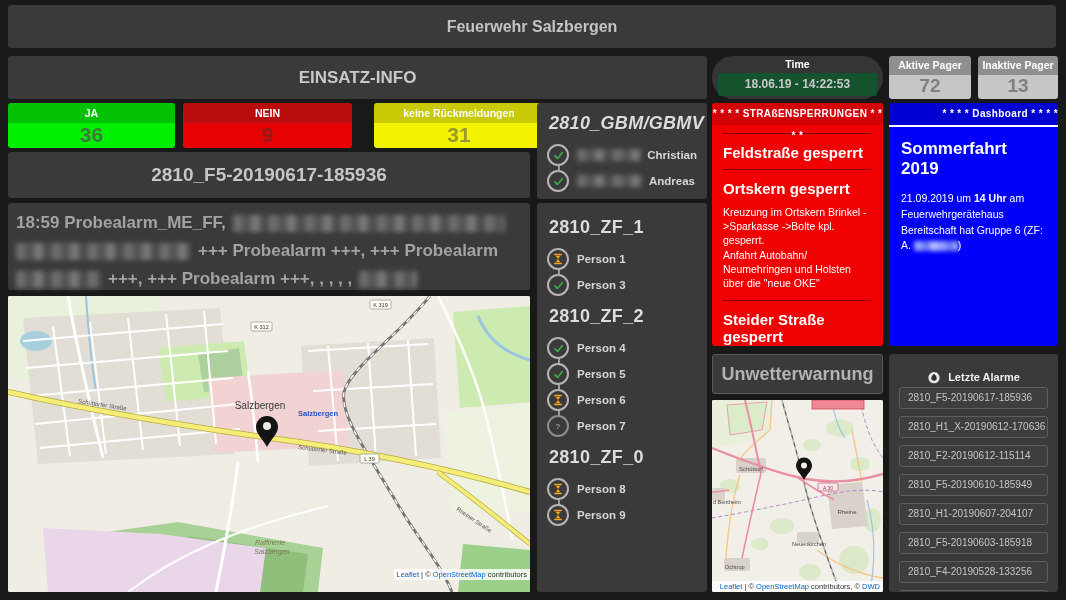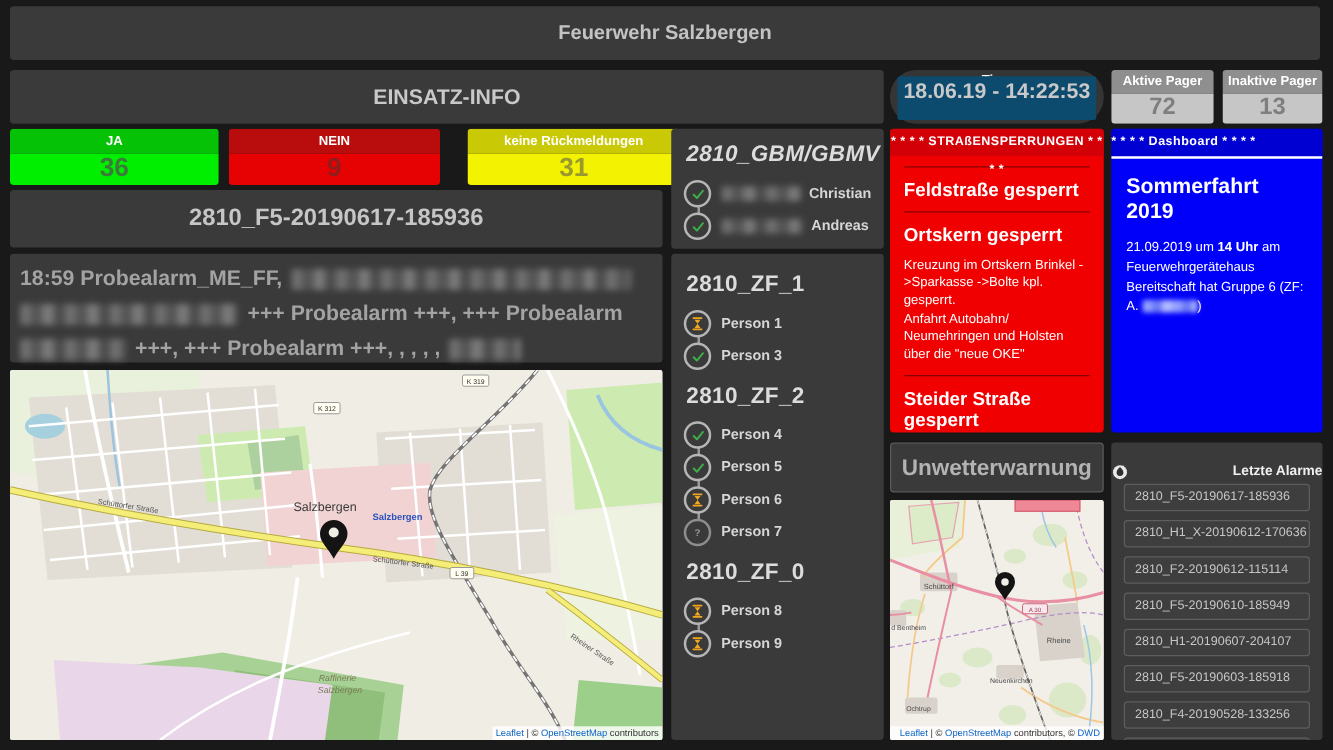--- a/index.html
+++ b/index.html
@@ -34,73 +34,73 @@
     background-image:repeating-linear-gradient(90deg,#6e6e6e 0 9px,#555 9px 18px,#787878 18px 27px,#4d4d4d 27px 36px),
                      repeating-linear-gradient(0deg,rgba(0,0,0,.25) 0 6px,rgba(255,255,255,.12) 6px 12px); }
   .rdt-a{width:272px;height:17px;} .rdt-b{width:175px;height:17px;} .rdt-c{width:85px;height:17px;} .rdt-d{width:58px;height:17px;}
   .redacted.blue { background-image:repeating-linear-gradient(90deg,#93a0ff 0 8px,#6d7cf5 8px 16px,#b0baff 16px 24px);
                    filter:blur(2px); }
 
   
   #main-map { left:8px; top:296px; width:522px; height:296px; border-radius:2px; overflow:hidden; background:#f0ede4; }
   #small-map { left:712px; top:400px; width:171px; height:192px; border-radius:2px; overflow:hidden; background:#f2efe8; }
   .attrib { position:absolute; font-size:7.5px; color:#333; background:rgba(255,255,255,.82); padding:0 3px; line-height:11px; }
-  #main-map .attrib { right:0; bottom:0; }
+  #main-map .attrib { right:0; bottom:12px; }
   #small-map .attrib { right:0; bottom:0; left:0; text-align:right; }
   .attrib .lnk { color:#0c64c8; }
 
   
   #gbm-panel { left:537px; top:103px; width:170px; height:96px; padding:8px 10px; }
   #zf-panel  { left:537px; top:203px; width:170px; height:389px; padding:6px 10px; overflow:hidden; }
   .group-title { color:#dcdcdc; font-size:18px; font-weight:bold; margin:8px 0 8px 2px; letter-spacing:.3px; }
   .members { position:relative; }
   .members.linked::before { content:""; position:absolute; left:11px; top:13px; bottom:13px; width:2px; background:#9a9a9a; }
   .member-row { display:flex; align-items:center; height:26px; position:relative; }
   .status-circle { width:22px; height:22px; border:2px solid #b5b5b5; border-radius:50%; background:#3a3a3a;
                    display:flex; align-items:center; justify-content:center; flex:0 0 22px; z-index:1; margin-right:8px; }
   .status-circle.unknown { border-color:#8d8d8d; }
   .member-name { color:#d6d6d6; font-size:11.5px; font-weight:bold; }
   .member-redact { width:66px; height:12px; margin-right:6px; }
 
   
   #time-panel { left:712px; top:56px; width:171px; height:43px; background:#353535;border-radius:21px; }
   #time-panel .lbl { display:block; text-align:center; color:#fff; font-size:10.5px; font-weight:bold; padding-top:2px; }
-  #time-panel .val { position:absolute; left:6px; right:6px; bottom:3px; height:35px; background:#0c4a6e; border-radius:2px;
-                     color:#c9c9c9; font-size:17px; font-weight:bold; text-align:center; line-height:23px; }
+  #time-panel .val { position:absolute; left:6px; right:6px; bottom:3px; height:23px; background:#14532d; border-radius:2px;
+                     color:#c9c9c9; font-size:12px; font-weight:bold; text-align:center; line-height:23px; }
   .pager { position:absolute; top:56px; height:43px; border-radius:3px; overflow:hidden; }
   #pager-active { left:889px; width:82px; } #pager-inactive { left:978px; width:80px; }
   .pager .lbl { height:19px; line-height:19px; background:#8f8f8f; color:#fff; font-size:10.5px; font-weight:bold; text-align:center; }
   .pager .val { height:24px; line-height:22px; background:#c6c6c6; color:#7f7f7f; font-size:19px; font-weight:bold; text-align:center; }
 
   
   #roadblocks-panel { left:712px; top:103px; width:171px; height:243px; background:#f00000; border-radius:3px; overflow:hidden; }
   #roadblocks-panel .hdr { height:22px; line-height:22px; background:#d30008; color:#fff; text-align:center;
                            font-size:10px; font-weight:bold; letter-spacing:.4px; }
   #roadblocks-body { padding:0 11px; }
   .rb-sep { border-top:1px solid rgba(55,0,0,.55); margin:8px 0; }
   .rb-title { color:#fff; font-size:15px; font-weight:bold; margin:10px 0 8px; }
   .rb-text { color:#fff; font-size:10.5px; line-height:1.35; white-space:pre-line; margin:2px 0 10px; }
 
   
   #weather-panel { left:712px; top:354px; width:171px; height:40px; border:1px solid #5a5a5a; }
   #weather-panel .t { color:#b3b3b3; font-size:18px; font-weight:bold; }
 
   
   #dashboard-panel { left:889px; top:103px; width:169px; height:243px; background:#0000fa; border-radius:3px; overflow:hidden; }
-  #dashboard-panel .hdr { height:22px; line-height:22px; background:#0000d2; color:#fff; text-align:left;
+  #dashboard-panel .hdr { height:22px; line-height:22px; background:#0000d2; color:#fff; text-align:right;
                           font-size:10px; font-weight:bold; letter-spacing:.4px; }
   #dashboard-panel .rule { border-top:2px solid #fff; }
   #dashboard-body { padding:12px 12px; color:#fff; }
   #dashboard-body .title { font-size:17px; font-weight:bold; margin-bottom:12px; }
   #dashboard-body .line { font-size:10.5px; line-height:1.5; }
   .rdt-dash { width:44px; height:10px; vertical-align:middle; }
 
   
   #alarms-panel { left:889px; top:354px; width:169px; height:238px; overflow:hidden; }
-  #alarms-header { height:26px; display:flex; align-items:center; justify-content:space-between; gap:7px;
+  #alarms-header { height:26px; display:flex; align-items:center; justify-content:center; gap:7px;
                    color:#efefef; font-size:11px; font-weight:bold; padding-top:20px; }
   .alarm-item { height:22px; margin:7px 10px 0; background:#3e3e3e; border:1px solid #5e5e5e; border-radius:3px;
                 color:#c6c6c6; font-size:10px; line-height:20px; padding-left:8px; }
 
   svg text { font-family:"Liberation Sans", sans-serif; }
 </style>
 </head>
 <body>
 
 <div class="panel ctr" id="top-bar">

